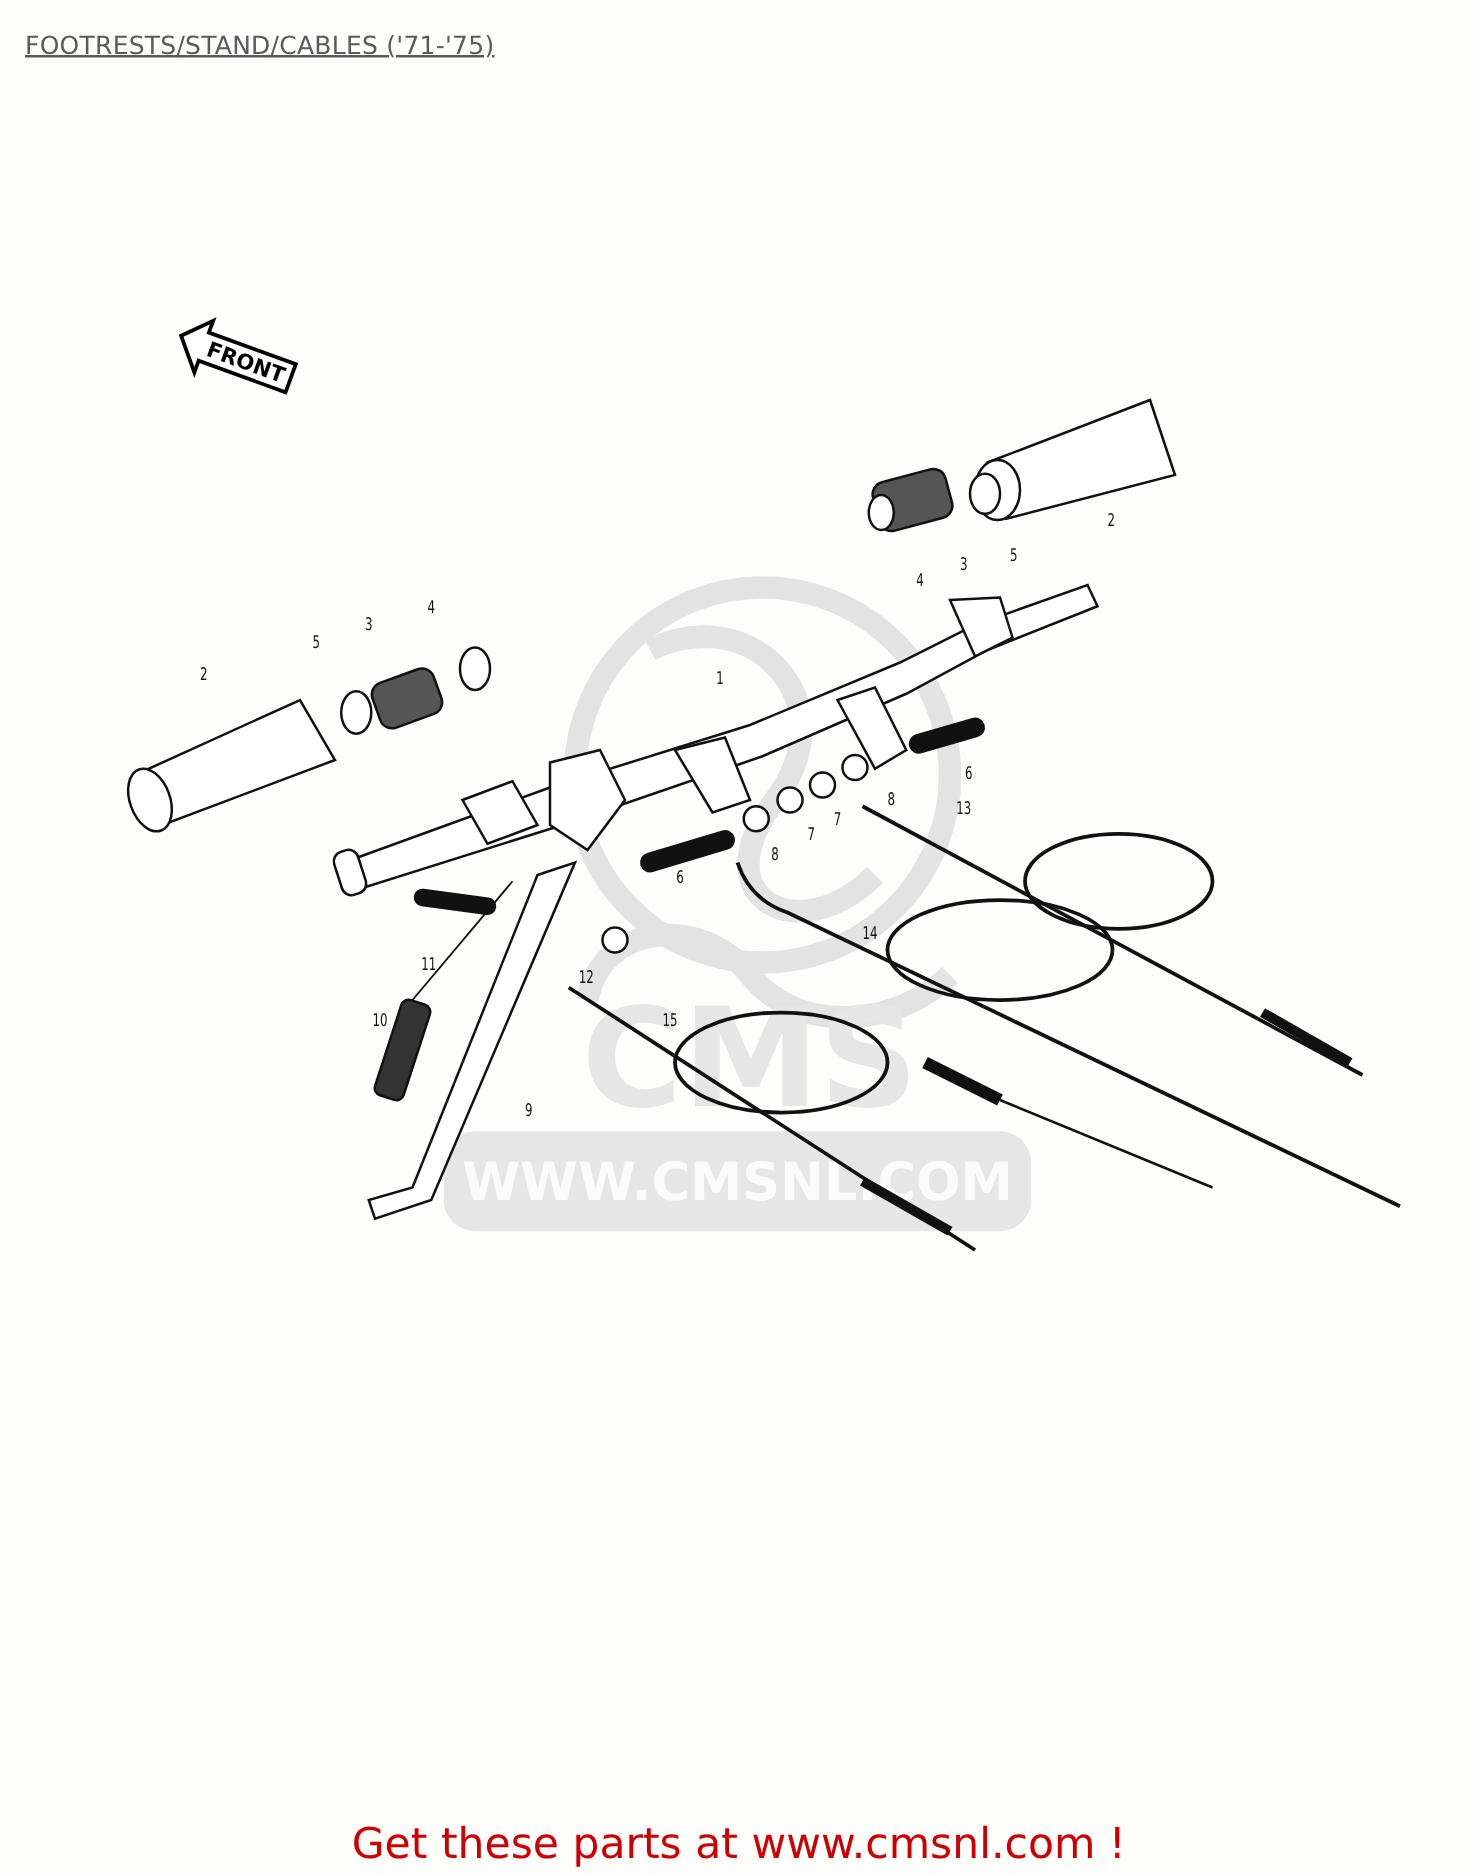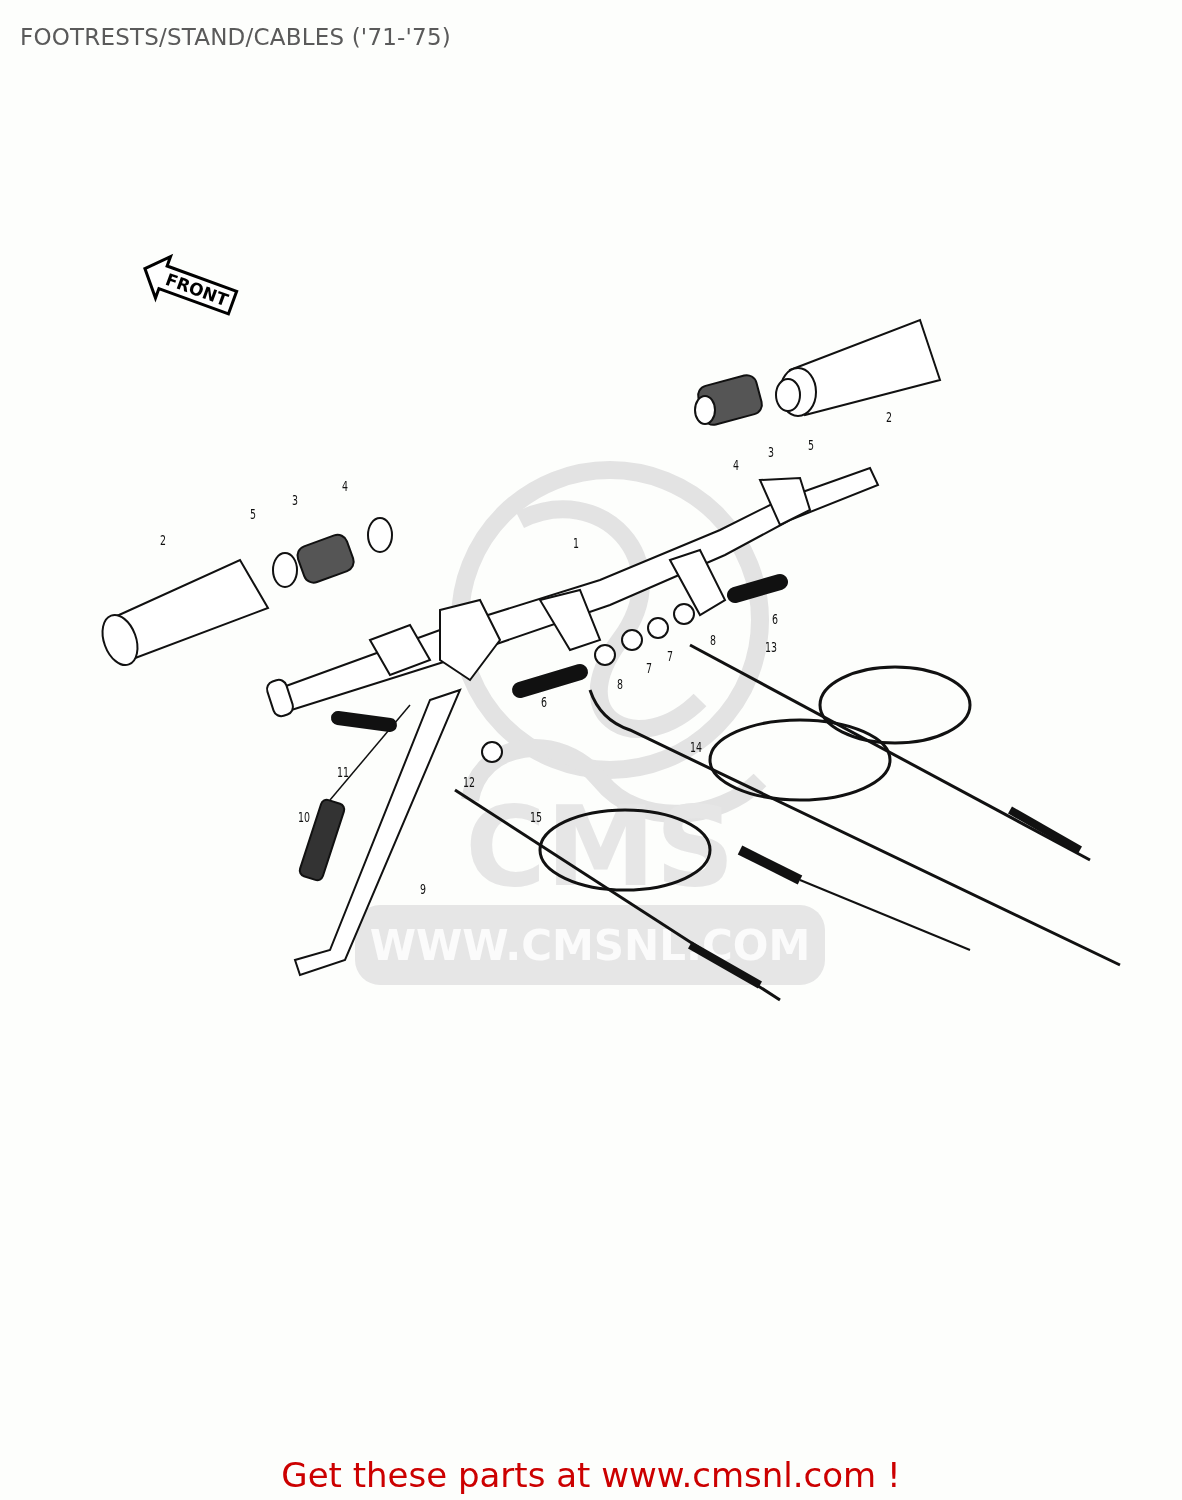--- a/index.html
+++ b/index.html
@@ -1,21 +1,21 @@
 <!DOCTYPE html>
 <html><head>
 <meta charset="utf-8">
 <style>
   html, body { margin:0; padding:0; }
   body {
     width:1182px; height:1500px; background:#fdfefc; position:relative; overflow:hidden;
     font-family:"DejaVu Sans", sans-serif;
   }
   .title {
-    position:absolute; left:20px; top:24px; font-size:23px; color:#5a5a5a; letter-spacing:0.2px;
+    position:absolute; left:20px; top:24px; font-size:20px; color:#5a5a5a; letter-spacing:0.2px;text-decoration:underline;
   }
   .diagram { position:absolute; left:0; top:0; width:1182px; height:1100px; }
   .callout {
     position:absolute; font-family:"DejaVu Sans Condensed","DejaVu Sans", sans-serif;
     font-size:14px; color:#111; transform:scaleX(0.75); transform-origin:left top; line-height:1;
   }
   .footer {
     position:absolute; left:0; width:1182px; top:1455px; text-align:center;
     font-size:34px; color:#cc0000; font-family:"DejaVu Sans", sans-serif;
   }

